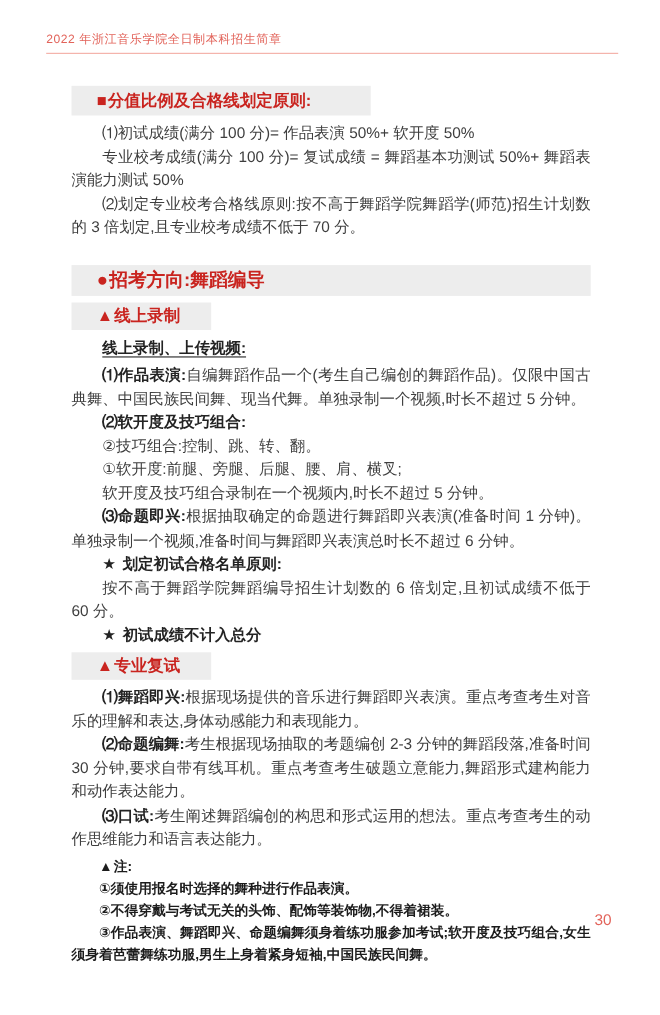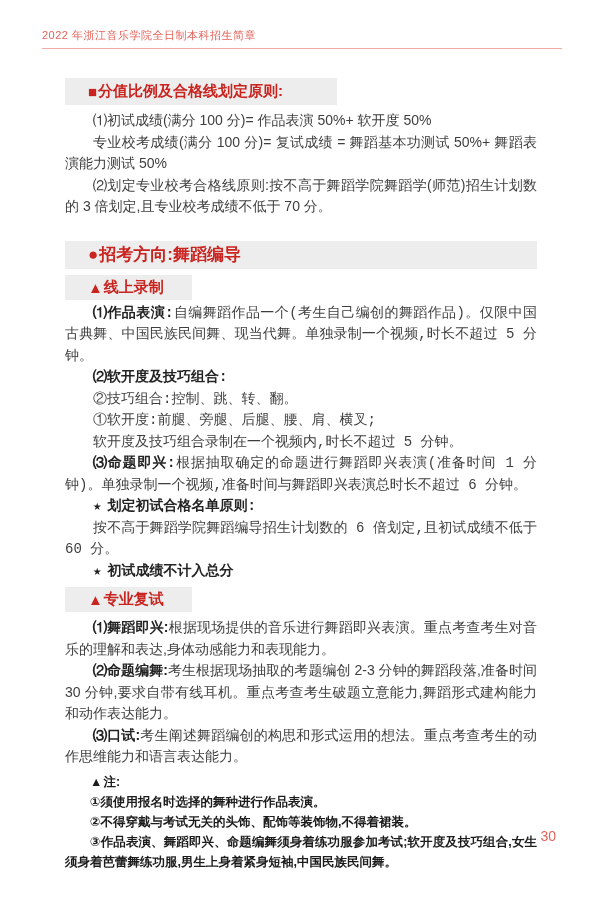--- a/index.html
+++ b/index.html
@@ -45,21 +45,21 @@
   .bar-sub.first{margin-top:6px;}
   .bar-sub.second{margin-top:5px;}
 
   
   .body-p{
     margin:0;font-size:14px;line-height:21.5px;color:var(--body-ink);
     text-indent:2em;text-align:justify;
   }
   .plabel{font-weight:bold;color:var(--dark-ink);}
   .sec{margin-top:5px;}
-  .mt3{margin-top:3px;font-family:Liberation Mono, monospace;}
+  .mt3{margin-top:3px;}
   .mt4{margin-top:4px;}
   .mt5{margin-top:5px;}
 
   .subtitle{
     margin:6px 0 0 0;font-size:14px;line-height:21.5px;color:var(--dark-ink);
     font-weight:bold;text-indent:2em;
   }
   .subtitle .u{text-decoration:underline;text-underline-offset:3px;}
 
   .star-line{
@@ -106,20 +106,21 @@
     <div class="bar bar-direction">
       <span class="bullet">●</span>
       <span>招考方向:舞蹈编导</span>
     </div>
 
     <div class="bar bar-sub first">
       <span class="bullet">▲</span>
       <span>线上录制</span>
     </div>
 
+    <p class="subtitle"><span class="u">线上录制、上传视频:</span></p>
 
     <div class="mt3">
       <p class="body-p"><span class="plabel">⑴作品表演:</span><span>自编舞蹈作品一个(考生自己编创的舞蹈作品)。仅限中国古典舞、中国民族民间舞、现当代舞。单独录制一个视频,时长不超过 5 分钟。</span></p>
       <p class="body-p"><span class="plabel">⑵软开度及技巧组合:</span></p>
       <p class="body-p">②技巧组合:控制、跳、转、翻。</p>
       <p class="body-p">①软开度:前腿、旁腿、后腿、腰、肩、横叉;</p>
       <p class="body-p">软开度及技巧组合录制在一个视频内,时长不超过 5 分钟。</p>
       <p class="body-p"><span class="plabel">⑶命题即兴:</span><span>根据抽取确定的命题进行舞蹈即兴表演(准备时间 1 分钟)。单独录制一个视频,准备时间与舞蹈即兴表演总时长不超过 6 分钟。</span></p>
       <p class="star-line"><span class="star">★</span><span>划定初试合格名单原则:</span></p>
       <p class="body-p">按不高于舞蹈学院舞蹈编导招生计划数的 6 倍划定,且初试成绩不低于 60 分。</p>

